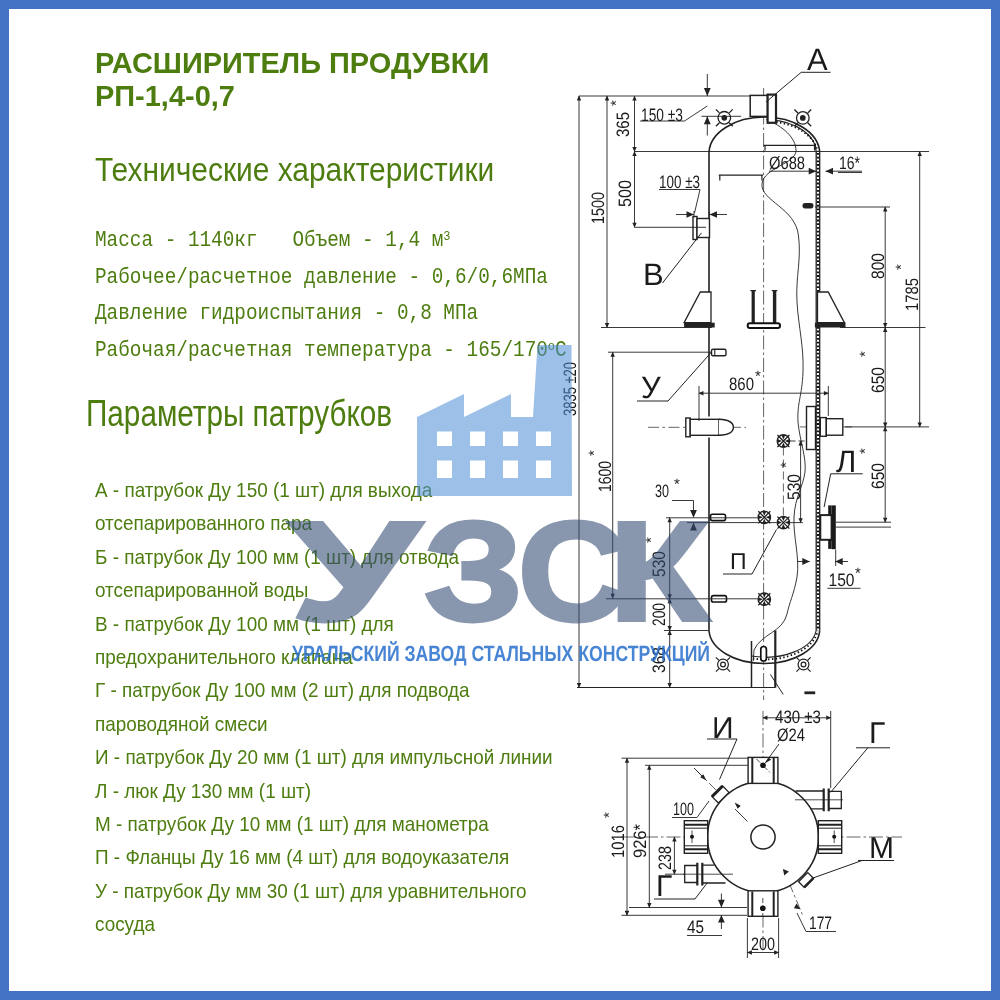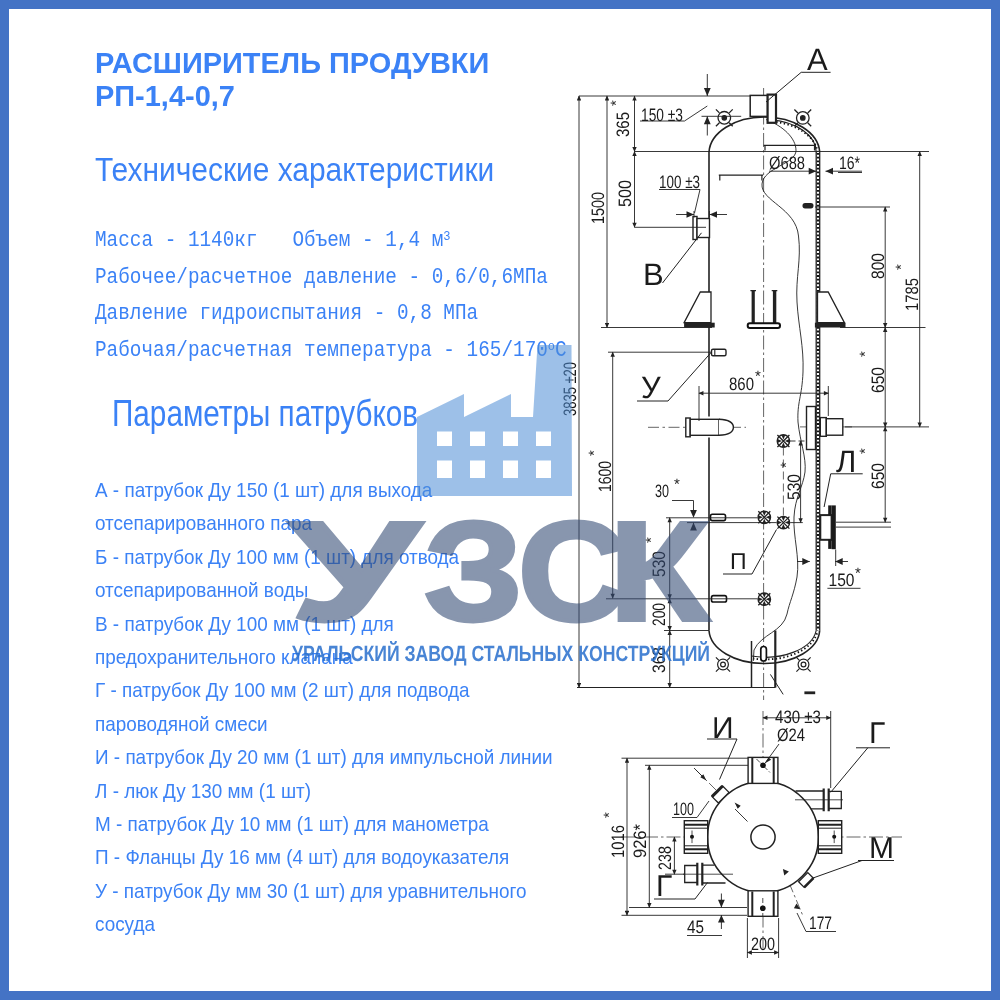--- a/index.html
+++ b/index.html
@@ -2,28 +2,28 @@
 <html><head>
 <meta charset="utf-8">
 <style>
   html,body{margin:0;padding:0;}
   *{-webkit-font-smoothing:antialiased;}
   svg text{text-rendering:geometricPrecision;}
   body{width:1000px;height:1000px;position:relative;background:#fff;overflow:hidden;
        font-family:"Liberation Sans", sans-serif;}
   .frame{position:absolute;left:0;top:0;width:1000px;height:1000px;
          border:9px solid #4473C5;box-sizing:border-box;z-index:30;pointer-events:none;}
-  .txt{position:absolute;color:#3b82f6;}
+  .txt{position:absolute;color:#4d7c0f;}
   .cond{transform:scaleX(0.90);transform-origin:0 0;white-space:nowrap;}
   #title{left:95px;top:46px;font-size:30px;font-weight:bold;line-height:33px;}
   #title .cond{transform:scaleX(0.965);}
   #subtitle{left:95px;top:150px;font-size:34px;text-align:center;}
   #subtitle .cond{transform:scaleX(0.88);}
   #specs{left:95px;top:222px;font-size:21.5px;line-height:36.5px;font-family:Liberation Mono, monospace;}
-  #params{left:112px;top:393px;font-size:36px;}
+  #params{left:86px;top:393px;font-size:36px;}
   #params .cond{transform:scaleX(0.825);}
   #plist{left:95px;top:473px;font-size:21px;line-height:33.4px;}
   sup{font-size:62%;line-height:0;vertical-align:baseline;position:relative;top:-0.45em;}
   
   #wm{position:absolute;left:0;top:0;width:1000px;height:1000px;z-index:20;pointer-events:none;}
 </style>
 </head>
 <body>
 
 <div class="frame"></div>

